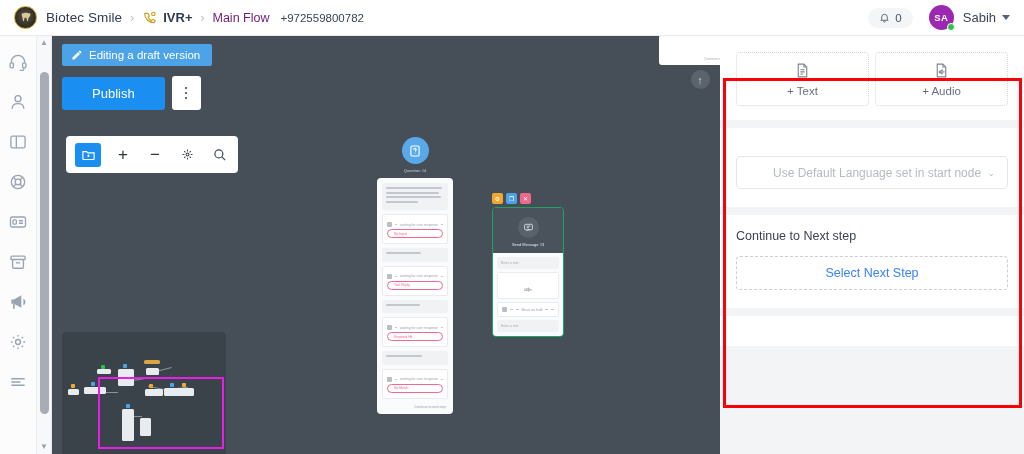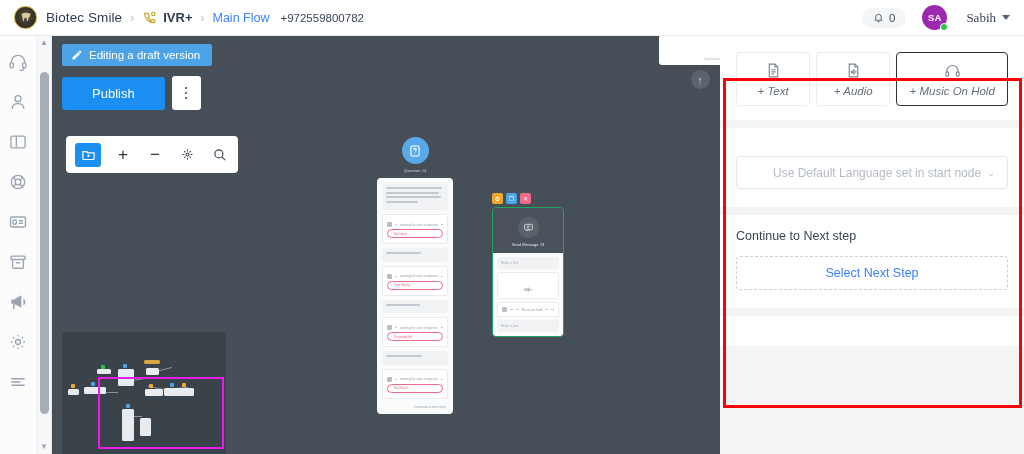--- a/index.html
+++ b/index.html
@@ -25,21 +25,21 @@
     flex: none; overflow: hidden;
   }
   .brand-logo svg { width: 13px; height: 13px; }
   .brand-name {
     font-size: 13.5px; font-weight: normal; color: #2f3b52;
     margin-left: 9px; letter-spacing: .1px;
   }
   .crumb-sep { color: #b9c0cc; font-size: 12px; margin: 0 8px; }
   .ivr-icon { width: 16px; height: 16px; flex: none; margin-right: 5px; }
   .crumb-ivr { font-size: 13px; font-weight: bold; color: #2f3b52; }
-  .crumb-flow { font-size: 12.5px; color: #3b82f6; }
+  .crumb-flow { font-size: 12.5px; color: #701a75; }
   .crumb-phone { font-size: 11.5px; color: #384457; margin-left: 11px; }
 
   .header-right { margin-left: auto; display: flex; align-items: center; }
   .bell-pill {
     display: flex; align-items: center; gap: 5px;
     background: #f4f5f7; border-radius: 13px; padding: 4px 11px;
   }
   .bell-pill svg { width: 11px; height: 11px; }
   .bell-count { font-size: 11.5px; color: #47505f; }
   .avatar-wrap { position: relative; margin-left: 16px; flex: none; }
@@ -47,21 +47,21 @@
     width: 25px; height: 25px; border-radius: 50%;
     background: #9c27b0; color: #fff; font-size: 9.5px; font-weight: bold;
     display: flex; align-items: center; justify-content: center;
     letter-spacing: .3px;
   }
   .avatar-dot {
     position: absolute; right: -1px; bottom: -1px;
     width: 8px; height: 8px; border-radius: 50%;
     background: #29c24a; border: 1.5px solid #fff;
   }
-  .user-name { font-size: 13px; color: #3b4456; margin-left: 19px; font-family: Liberation Serif, serif; }
+  .user-name { font-size: 13px; color: #3b4456; margin-left: 9px; }
   .caret-dn {
     margin-left: 6px; width: 0; height: 0;
     border-left: 4px solid transparent; border-right: 4px solid transparent;
     border-top: 5px solid #55607a;
   }
 
   
   .rail {
     position: absolute; top: 36px; left: 0; width: 37px; height: 418px;
     background: #fcfcfd; border-right: 1px solid #eceef1;
@@ -222,21 +222,20 @@
   }
   .sect { background: #fff; padding: 14px 16px; }
   .sect-gap { height: 8px; background: #f3f4f6; }
 
   .type-row { display: flex; gap: 6px; }
   .type-btn {
     flex: 1; border: 1.5px dotted #d3d7de; border-radius: 4px;
     background: #fff; padding: 9px 2px 8px;
     display: flex; flex-direction: column; align-items: center; gap: 6px;
     cursor: pointer;
-    font-style: italic;
   }
   .type-btn.wide { flex: 1.55; }
   .type-btn.sel { border: 1.5px solid #2e3338; }
   .type-ic { width: 17px; height: 17px; color: #7d8694; }
   .type-ic svg { width: 100%; height: 100%; display: block; }
   .type-lbl { font-size: 11.5px; color: #666f7d; white-space: nowrap; }
 
   .sect-title { font-size: 12.5px; color: #3b4352; }
   .select-box {
     margin-top: 14px; border: 1px solid #e3e6ea; border-radius: 4px;
@@ -576,30 +575,20 @@
             <svg viewBox="0 0 24 24" fill="none" stroke="currentColor" stroke-width="1.6">
               <path d="M6 3h8l4 4v14H6z"></path>
                 <path d="M14 3v4h4"></path>
               <path d="M9 13h1.6l2.2-1.8v5.6L10.6 15H9z"></path>
                 <path d="M15 12.6a2.4 2.4 0 010 2.8"></path>
             </svg>
           </span>
           <span class="type-lbl">+ Audio</span>
         </div>
 
-        <div class="type-btn wide sel">
-          <span class="type-ic">
-            <svg viewBox="0 0 24 24" fill="none" stroke="currentColor" stroke-width="1.6">
-              <path d="M4 15v-2a8 8 0 0116 0v2"></path>
-              <rect x="2.6" y="14" width="4" height="6" rx="1.6"></rect>
-              <rect x="17.4" y="14" width="4" height="6" rx="1.6"></rect>
-            </svg>
-          </span>
-          <span class="type-lbl">+ Music On Hold</span>
-        </div>
 
       </div>
     </div>
 
     <div class="sect-gap"></div>
 
     <div class="sect" style="padding-bottom:18px">
       <div class="select-box">
         <span class="select-val">Use Default Language set in start node</span>
         <span class="select-caret">⌄</span>

